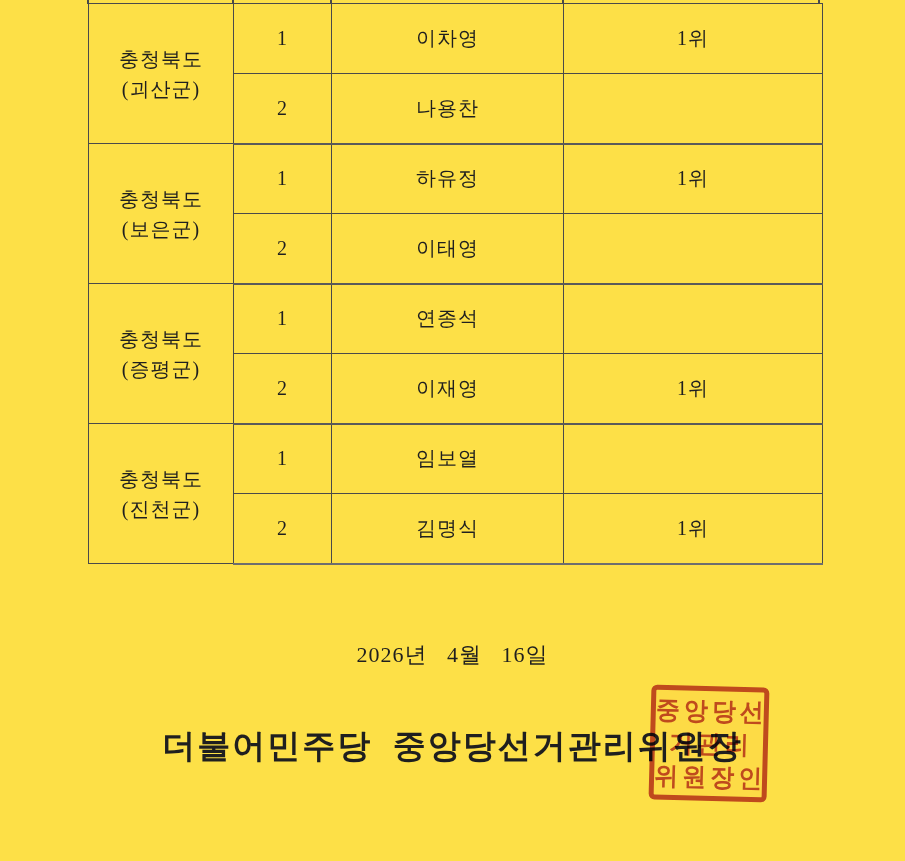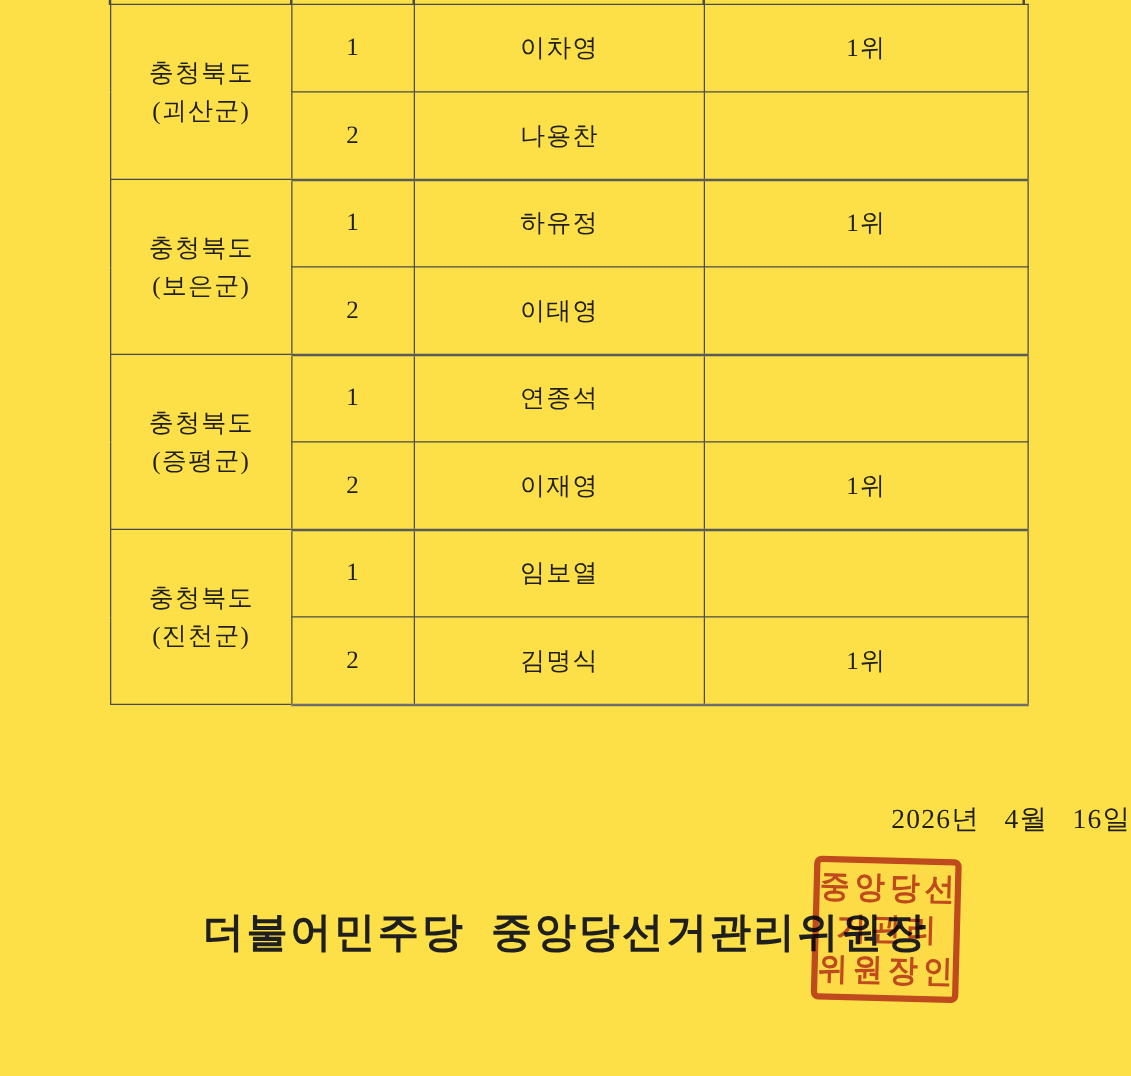--- a/index.html
+++ b/index.html
@@ -47,21 +47,21 @@
     height: 4px;
     background: #4a4a4a;
   }
 
   
   .date-line {
     position: absolute;
     top: 640px;
     left: 0;
     width: 100%;
-    text-align: right;
+    text-align: center;
     font-size: 22px;
     letter-spacing: 1px;
     white-space: pre;
   }
   .signature-line {
     position: absolute;
     top: 724px;
     left: 0;
     width: 100%;
     text-align: center;

